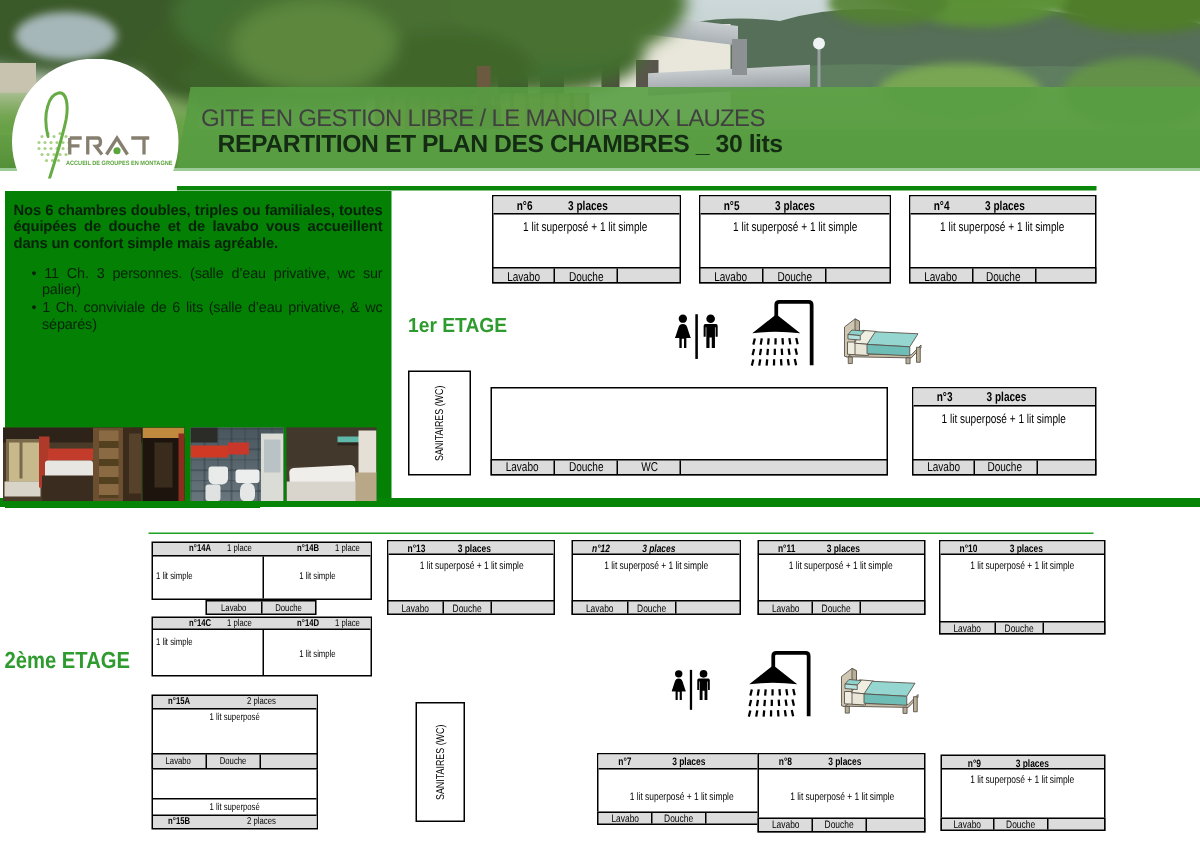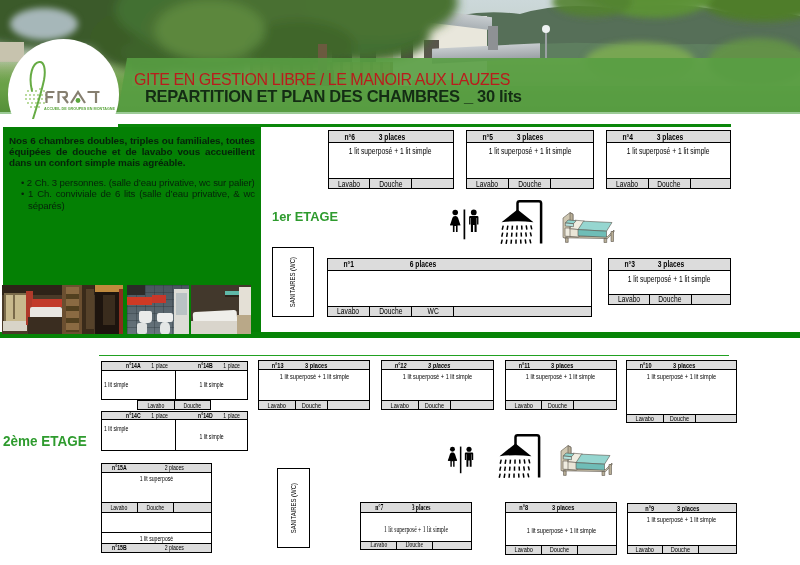--- a/index.html
+++ b/index.html
@@ -87,21 +87,21 @@
   <div class="abs" style="left:0px;top:42px;width:24px;height:20px;background:#c7c3ae;"></div>
 
   <div class="abs" style="left:0;top:86px;width:800px;height:26px;background:linear-gradient(180deg,#69a147 0%,#549038 100%);"></div>
   <div class="abs" style="left:0;top:60px;width:132px;height:30px;background:linear-gradient(180deg,rgba(105,161,71,0),#69a147 80%);"></div>
 
   <div class="abs" style="left:0;top:58px;width:800px;height:54px;background:rgba(88,157,67,0.9);clip-path:polygon(127px 0,800px 0,800px 54px,118px 54px);"></div>
 </div>
 
 <div class="abs" style="left:0;top:112px;width:800px;height:2px;background:#9ccb97;"></div>
 
-<div class="abs" style="left:134px;top:71px;width:600px;color:#b91c1c;font-size:16px;letter-spacing:-0.45px;">GITE EN GESTION LIBRE / LE MANOIR AUX LAUZES</div>
+<div class="abs" style="left:134px;top:71px;width:600px;color:#404040;font-size:16px;letter-spacing:-0.45px;">GITE EN GESTION LIBRE / LE MANOIR AUX LAUZES</div>
 
 <div class="abs" style="left:145px;top:87px;width:600px;color:#142c14;font-size:16.5px;font-weight:bold;letter-spacing:-0.3px;">REPARTITION ET PLAN DES CHAMBRES _ 30 lits</div>
 
 <div class="abs" style="left:8px;top:39px;width:111px;height:111px;background:#fff;border-radius:50%;"></div>
 
 <svg class="abs" style="left:8px;top:39px;" width="111" height="80" viewBox="0 0 111 80">
   <g fill="#a9d286">
     <circle cx="20" cy="52" r="1.05"></circle>
       <circle cx="24" cy="50" r="1.05"></circle>
       <circle cx="28" cy="52" r="1.05"></circle>
@@ -138,21 +138,21 @@
   <circle cx="70" cy="61.5" r="2.4" fill="#5aa53c"></circle>
   <text x="36" y="71" font-size="4.2" fill="#5aa53c" font-family="Liberation Sans,sans-serif" font-weight="bold" textLength="71" lengthAdjust="spacingAndGlyphs">ACCUEIL DE GROUPES EN MONTAGNE</text>
 </svg>
 
 <div class="abs" style="left:118px;top:124px;width:613px;height:2.5px;background:#0a870a;"></div>
 
 <div class="abs" style="left:3px;top:126.5px;width:258px;height:211.5px;background:#048004;color:#06230a;">
   <div style="padding:8px 6px 0 6px;font-size:9.6px;line-height:11.2px;text-align:justify;letter-spacing:-0.1px;">
     <div style="font-weight:bold;font-size:9.9px;">Nos 6 chambres doubles, triples ou familiales, toutes équipées de douche et de lavabo vous accueillent dans un confort simple mais agréable.</div>
     <div style="height:9px;"></div>
-    <div style="margin-left:19px;text-indent:-7px;">• 2 Ch. 3 personnes. (salle d’eau privative, wc sur palier)</div>
+    <div style="margin-left:19px;text-indent:-7px;">• 11 Ch. 3 personnes. (salle d’eau privative, wc sur palier)</div>
     <div style="margin-left:19px;text-indent:-7px;">• 1 Ch. conviviale de 6 lits (salle d’eau privative, &amp; wc séparés)</div>
   </div>
 </div>
 
 <div class="abs" style="left:0;top:331.5px;width:800px;height:6.5px;background:#068406;"></div>
 
 <div class="abs" style="left:2px;top:285px;width:92.5px;height:49px;overflow:hidden;background:#4a3a28;">
   <div class="abs" style="left:0;top:0;width:100%;height:10px;background:#2e2318;"></div>
   <div class="abs" style="left:2px;top:8px;width:22px;height:26px;background:#c8b98d;border:2px solid #7a6a4a;"></div>
   <div class="abs" style="left:11px;top:8px;width:2px;height:26px;background:#7a6a4a;"></div>
@@ -265,45 +265,37 @@
     <div style="width:42px;">
         <span class="cx">Douche</span>
       </div>
     <div style="flex:1;">
         <span class="cx"></span>
       </div>
   </div>
 </div>
 
 <div class="tbl" style="left:327px;top:258px;width:265.3px;height:59px;font-size:8.6px;border-width:1.5px;">
-  <div class="hd" style="height:11.8px;">
-    <span class="hspan" style="left:0;width:42px;">
-        <span class="cx b">n°1</span>
-      </span>
-    <span class="hspan" style="left:64.5px;width:60px;">
-        <span class="cx b">6 places</span>
-      </span>
-  </div>
   <div class="ft" style="height:11.2px;font-size:8.6px;">
     <div style="width:41.8px;">
         <span class="cx">Lavabo</span>
       </div>
     <div style="width:42.7px;">
         <span class="cx">Douche</span>
       </div>
     <div style="width:42px;">
         <span class="cx">WC</span>
       </div>
     <div style="flex:1;">
         <span class="cx"></span>
       </div>
   </div>
 </div>
 
-<div class="tbl" style="left:608px;top:258px;width:122.5px;height:47px;font-size:8.6px;border-width:1.5px;padding-left:36px;">
+<div class="tbl" style="left:608px;top:258px;width:122.5px;height:59px;font-size:8.6px;border-width:1.5px;padding-left:36px;">
   <div class="hd" style="height:11.8px;">
     <span class="hspan" style="left:0;width:41px;">
         <span class="cx b">n°3</span>
       </span>
     <span class="hspan" style="left:41px;width:41.5px;">
         <span class="cx b">3 places</span>
       </span>
   </div>
   <div class="abs ct" style="left:0;right:0;top:14.5px;"><span class="cx">1 lit superposé + 1 lit simple</span></div>
   <div class="ft" style="height:11.2px;font-size:8.6px;">
@@ -607,21 +599,21 @@
     <path d="M21.5,9.2 L50,10.5 L44.5,19.2 L16,17.6 Z" fill="#96d6d0"></path>
     <path d="M16,17.6 L44.5,19.2 L44.5,25.2 L16,23.8 Z" fill="#6fbdb7"></path>
     <path d="M6,8 L14.2,8.7 L11.5,11.7 L3.3,11 Z" fill="#8ed2cc"></path>
     <path d="M3.3,11 L11.5,11.7 L11.5,14.7 L3.3,14 Z" fill="#b4e2de"></path>
     <path d="M49,19.5 L51.5,19.5 L51.5,29.5 L49,29.5 Z" fill="#b9af97"></path>
     <path d="M3.5,26 L6.2,26 L6.2,30.4 L3.5,30.4 Z" fill="#b9af97"></path>
     <path d="M42,26.5 L44.7,26.5 L44.7,30.6 L42,30.6 Z" fill="#b9af97"></path>
   </g>
 </svg>
 
-<div class="tbl" style="left:360px;top:502.2px;width:112.1px;height:48px;font-size:7.2px;border-width:1.2px;font-family:Liberation Serif, serif;">
+<div class="tbl" style="left:398px;top:502.2px;width:112.1px;height:48px;font-size:7.2px;border-width:1.2px;">
   <div class="hd" style="height:9.7px;">
     <span class="hspan" style="left:0;width:36px;">
         <span class="cx b">n°7</span>
       </span>
     <span class="hspan" style="left:30px;width:60px;">
         <span class="cx b">3 places</span>
       </span>
   </div>
   <div class="abs ct" style="left:0;right:0;top:23px;"><span class="cx">1 lit superposé + 1 lit simple</span></div>
   <div class="ft" style="height:9.7px;font-size:7.2px;">

